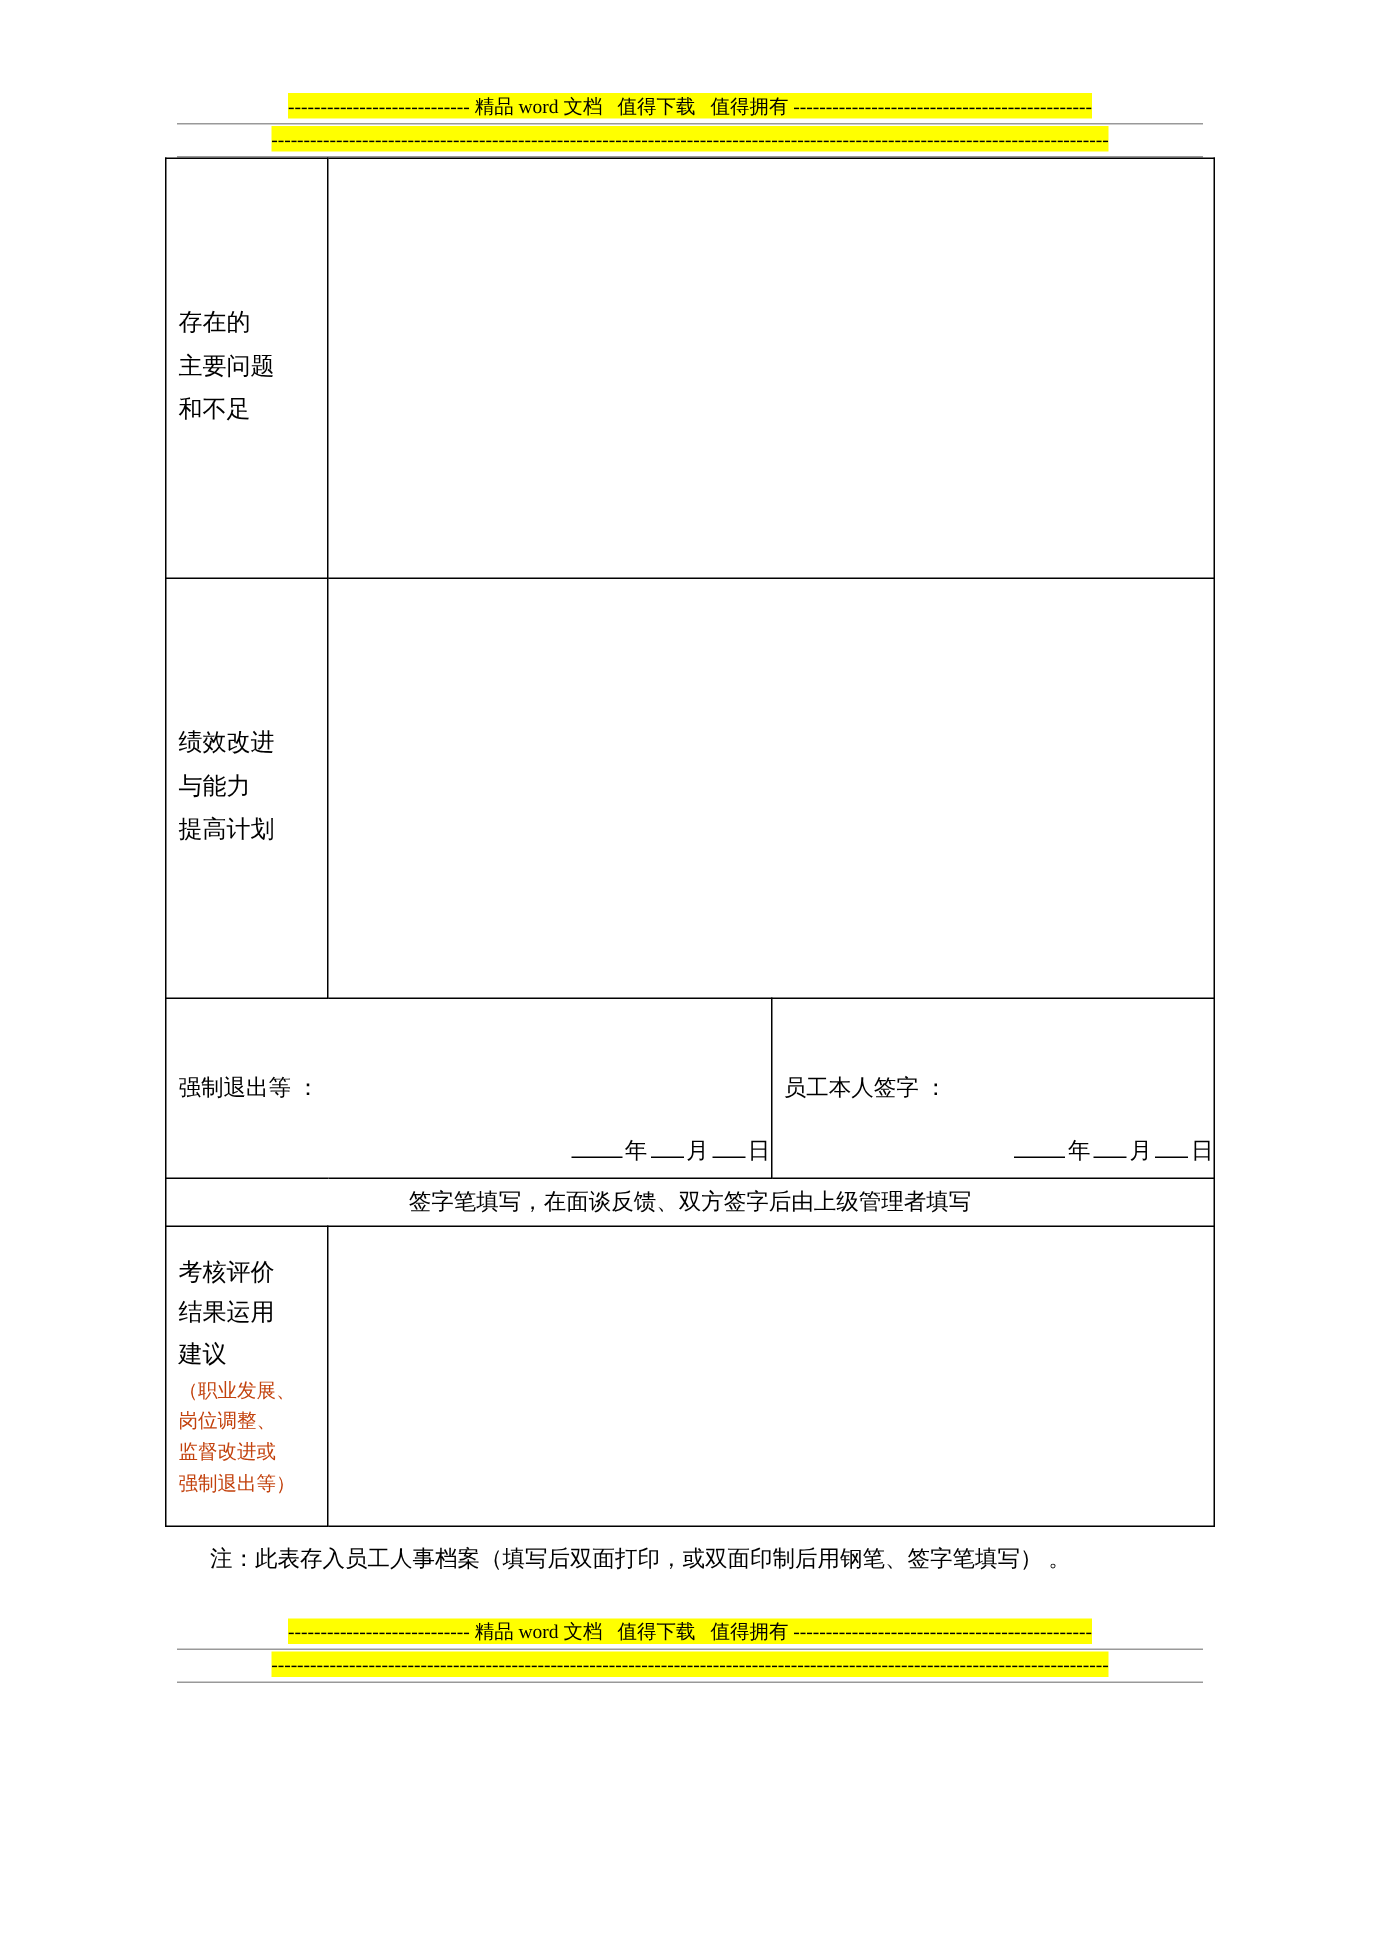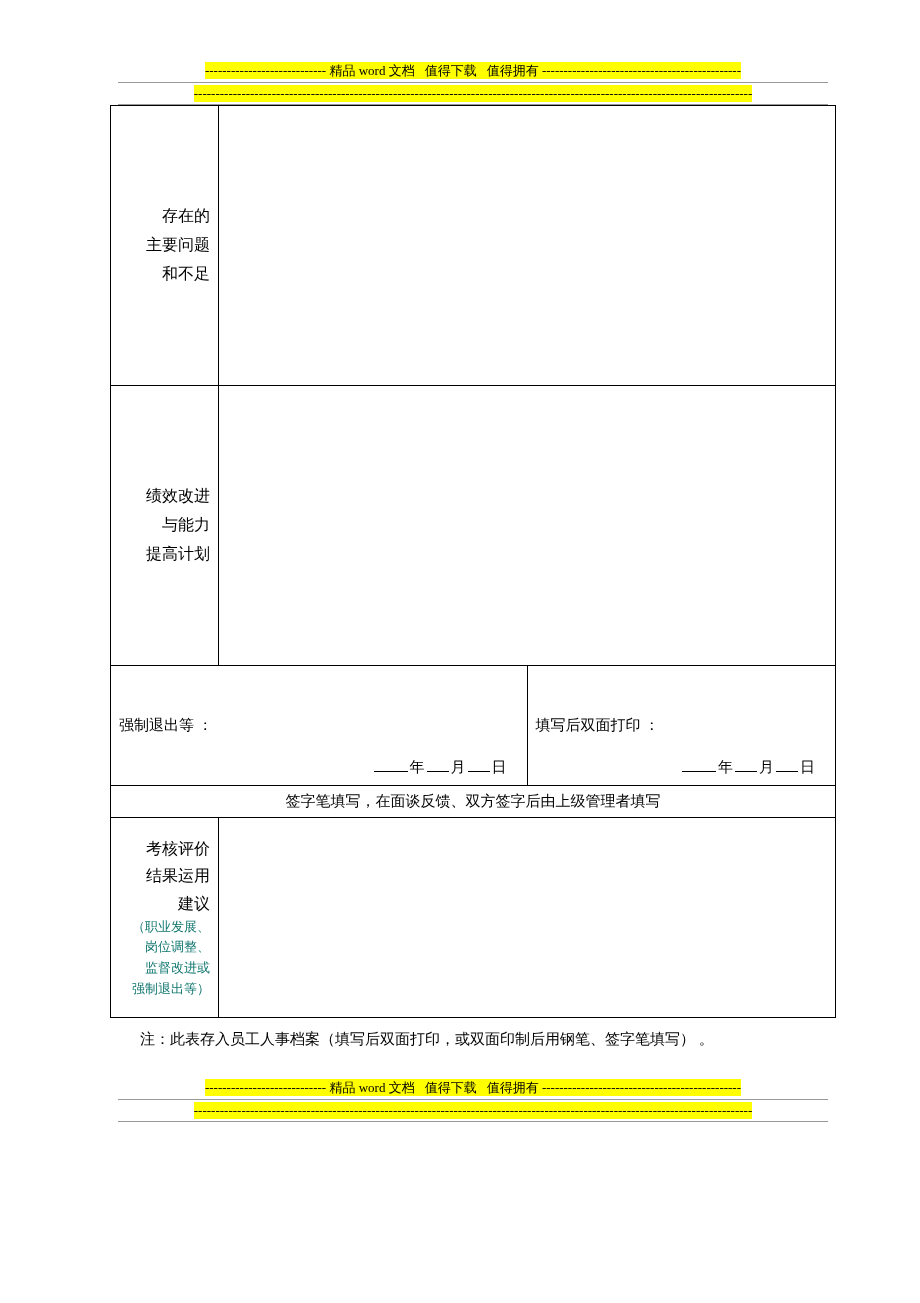--- a/index.html
+++ b/index.html
@@ -5,21 +5,21 @@
     * { box-sizing: border-box; margin: 0; padding: 0; }
     body {
       width: 920px;
       height: 1303px;
       background: #fff;
       font-family: "SimSun", "宋体", serif;
       font-size: 15px;
       color: #000;
       position: relative;
     }
-    .page-wrap { padding: 62px 84px 0 110px; border-radius: 25px; }
+    .page-wrap { padding: 62px 110px 0 110px; border-radius: 25px; }
     .banner {
       text-align: center;
       margin-bottom: 2px;
     }
     .banner-hl {
       background: #ffff00;
       font-size: 13px;
       padding: 1px 0;
       display: inline;
     }
@@ -40,50 +40,50 @@
       width: 100%;
       table-layout: fixed;
     }
     table.form td {
       border: 1px solid #000;
       vertical-align: middle;
       padding: 6px 8px;
     }
     .label-col {
       width: 108px;
-      text-align: right;
+      text-align: left;
       font-size: 16px;
       line-height: 1.8;
     }
     .tall { height: 280px; }
     .sig-cell {
       height: 120px;
       vertical-align: top;
       position: relative;
       font-size: 15px;
       padding: 10px 12px;
     }
     .sig-date {
       position: absolute;
-      right: 20px;
+      right: 0;
       bottom: 8px;
       font-size: 15px;
       letter-spacing: 0;
     }
     .sig-date .blank { display: inline-block; border-bottom: 1px solid #000; width: 34px; height: 14px; vertical-align: baseline; margin: 0 2px; }
     .sig-date .blank.sm { width: 22px; }
     .full-center {
       text-align: center;
       font-size: 15px;
       height: 30px;
     }
     .sub-note {
       font-size: 13px;
       line-height: 1.6;
-      color: #0f766e;
+      color: #c2410c;
     }
     .eval-cell { height: 200px; }
     .footnote {
       font-size: 15px;
       margin: 12px 0 0 30px;
     }
     .bottom-banner-wrap { margin-top: 30px; }
     .gap { display: inline-block; width: 10px; }
   </style>
 </head>
@@ -122,21 +122,21 @@
       <td class="tall" colspan="2"></td>
     </tr>
     <tr>
       <td class="sig-cell" colspan="2" style="width:50%">
         <span>强制退出等 ：</span>
         <span class="sig-date">
           <span class="blank"></span><span>年</span><span class="blank sm"></span><span>月</span><span class="blank sm"></span><span>日</span>
         </span>
       </td>
       <td class="sig-cell">
-        <span>填写后双面打印 ：</span>
+        <span>员工本人签字 ：</span>
         <span class="sig-date">
           <span class="blank"></span><span>年</span><span class="blank sm"></span><span>月</span><span class="blank sm"></span><span>日</span>
         </span>
       </td>
     </tr>
     <tr>
       <td class="full-center" colspan="3">签字笔填写，在面谈反馈、双方签字后由上级管理者填写</td>
     </tr>
     <tr>
       <td class="label-col eval-cell">

